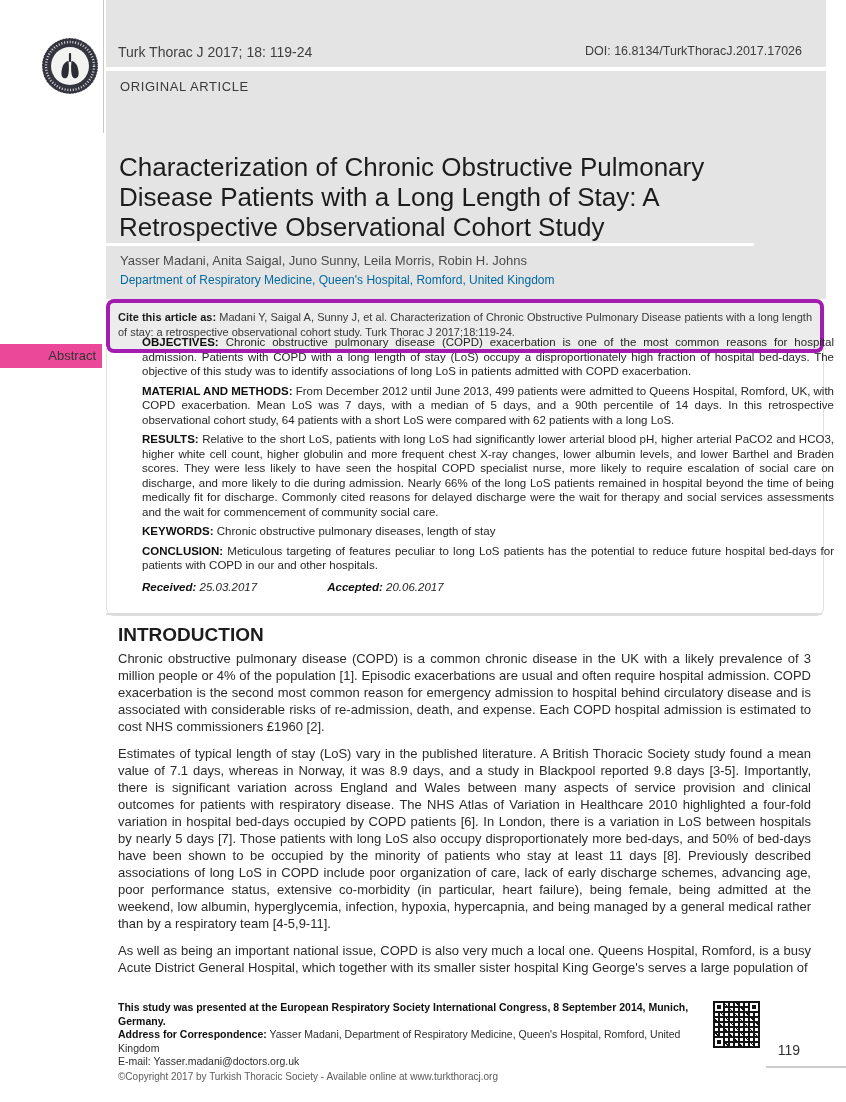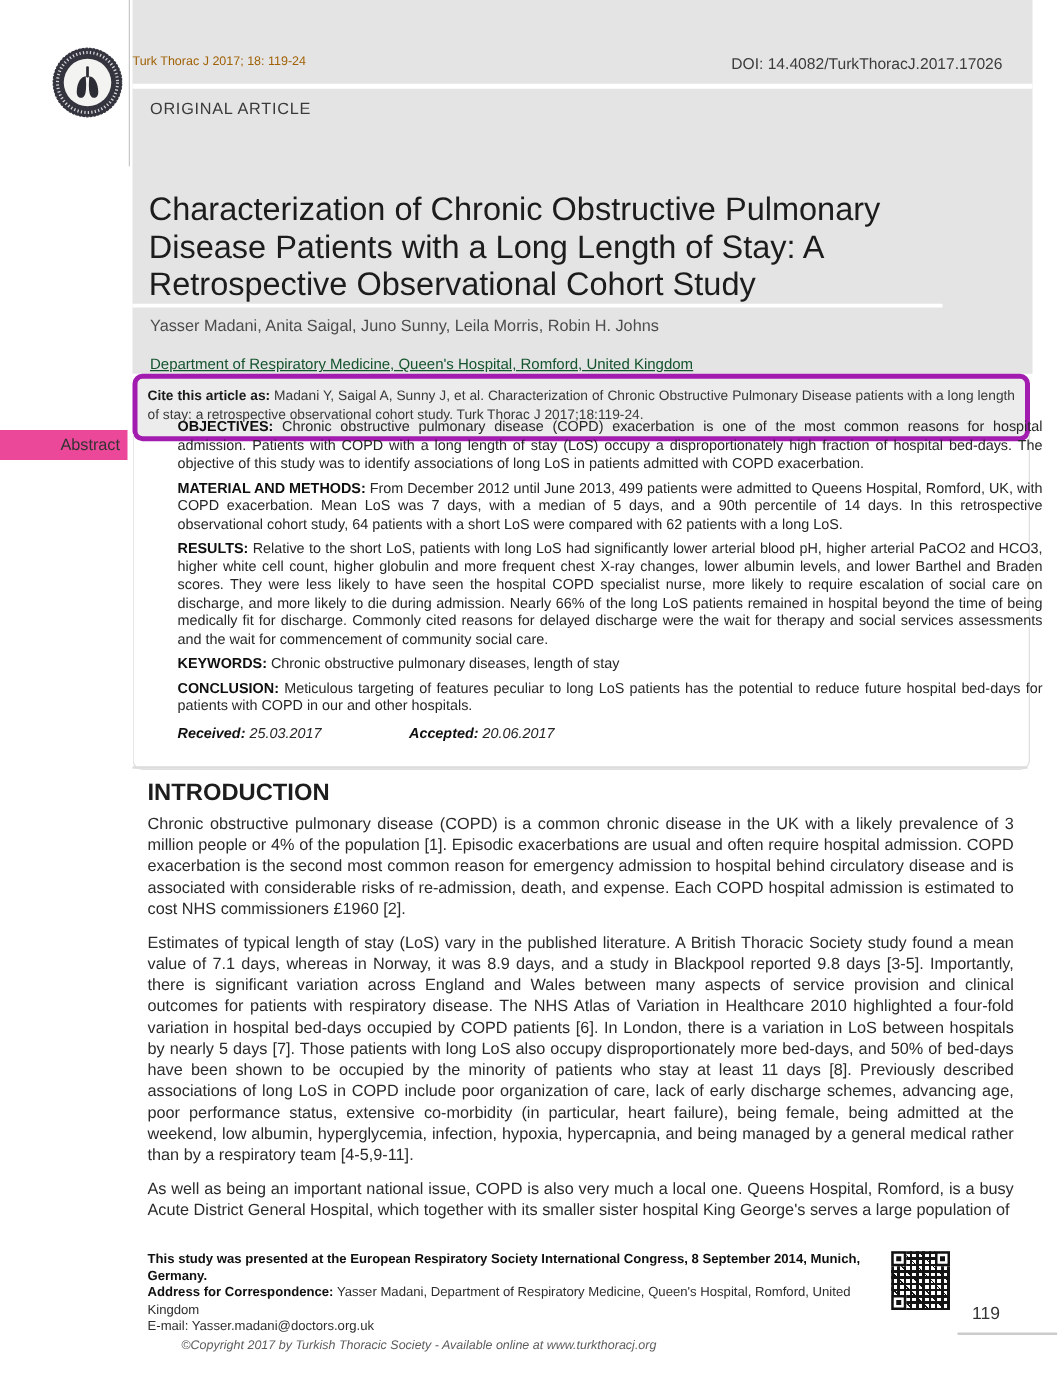--- a/index.html
+++ b/index.html
@@ -2,28 +2,28 @@
 <html><head>
 <meta charset="utf-8">
 <style>
   html,body{margin:0;padding:0;background:#fff;}
   .page{position:relative;width:846px;height:1102px;background:#fff;overflow:hidden;
         font-family:"Liberation Sans",sans-serif;color:#2b2b2b;}
 
   
   .band{position:absolute;left:106px;top:0;width:720px;height:299px;background:#e4e4e4;}
   .top-vline{position:absolute;left:103px;top:0;width:1px;height:133px;background:#c9c9c9;}
-  .journal-ref{position:absolute;left:0;top:44px;font-size:10px;color:#a16207;}
+  .journal-ref{position:absolute;left:12px;top:44px;font-size:14px;color:#404040;}
   .doi{position:absolute;right:24px;top:44px;font-size:12.5px;color:#3c3c3c;}
   .band-divider{position:absolute;left:0;top:67px;width:720px;height:4px;background:#fff;}
   .article-type{position:absolute;left:14px;top:79px;font-size:13px;letter-spacing:.6px;color:#3a3a3a;}
   .title{position:absolute;left:13px;top:152px;width:660px;font-size:26px;line-height:30px;color:#1c1c1c;font-weight:400;}
   .title-divider{position:absolute;left:0;top:243px;width:648px;height:3px;background:#fff;}
   .authors{position:absolute;left:14px;top:253px;font-size:13px;color:#4c4c4c;}
-  .affiliation{position:absolute;left:14px;top:284px;font-size:12px;color:#14532d;text-decoration:underline;}
+  .affiliation{position:absolute;left:14px;top:273px;font-size:12px;color:#0369a1;}
 
   
   .logo{position:absolute;left:40px;top:36px;width:60px;height:60px;}
 
   
   .cite-box{position:absolute;left:106px;top:299px;width:694px;height:32px;background:#ececec;
             border:4px solid #a21caf;border-radius:8px;padding:7px 8px;font-size:11px;
             line-height:14.5px;color:#383838;text-align:justify;}
   .cite-box b{color:#191919;}
 
@@ -43,21 +43,21 @@
 
   
   .intro-heading{position:absolute;left:118px;top:624px;font-size:19px;font-weight:bold;color:#1d1d1d;}
   .body-text{position:absolute;left:118px;top:650px;width:693px;font-size:13px;line-height:17px;
              text-align:justify;color:#2b2b2b;}
   .body-text p{margin:0 0 10px 0;}
 
   
   .footer{position:absolute;left:118px;top:1001px;width:594px;font-size:10.5px;line-height:13.5px;color:#2e2e2e;}
   .footer b{color:#101010;}
-  .footer .copyright{font-style:italic;color:#5c5c5c;font-size:10px;margin-top:1px;margin-left:27px;}
+  .footer .copyright{color:#5c5c5c;font-size:10px;margin-top:1px;}
 
   
   .qr{position:absolute;left:711px;top:999px;width:51px;height:51px;background:#fff;}
   .qr-noise{position:absolute;inset:2px;background-color:#fff;background-image:
       repeating-linear-gradient(0deg,#141414 0 2px,transparent 2px 5px),
       repeating-linear-gradient(90deg,#141414 0 2px,transparent 2px 5px),
       repeating-linear-gradient(45deg,transparent 0 3px,#141414 3px 4px,transparent 4px 9px);}
   .qr-f{position:absolute;width:12px;height:12px;border:2px solid #111;background:#fff;box-sizing:border-box;}
   .qr-f::after{content:"";position:absolute;inset:2px;background:#111;}
   .qr-f.tl{left:2px;top:2px}.qr-f.tr{right:2px;top:2px}.qr-f.bl{left:2px;bottom:2px}
@@ -65,21 +65,21 @@
   .page-number{position:absolute;left:766px;top:1042px;width:34px;font-size:14px;color:#333;text-align:right;}
   .page-rule{position:absolute;left:766px;top:1066px;width:80px;height:2px;background:#ccc;}
 </style>
 </head>
 <body>
 
 <div class="page">
 
   <div class="band">
     <span class="journal-ref">Turk Thorac J 2017; 18: 119-24</span>
-    <span class="doi">DOI: 14.4082/TurkThoracJ.2017.17026</span>
+    <span class="doi">DOI: 16.8134/TurkThoracJ.2017.17026</span>
     <div class="band-divider"></div>
     <span class="article-type">ORIGINAL ARTICLE</span>
     <h1 class="title" style="margin:0;">Characterization of Chronic Obstructive Pulmonary Disease Patients with a Long Length of Stay: A Retrospective Observational Cohort Study</h1>
     <div class="title-divider"></div>
     <span class="authors">Yasser Madani, Anita Saigal, Juno Sunny, Leila Morris, Robin H. Johns</span>
     <span class="affiliation">Department of Respiratory Medicine, Queen's Hospital, Romford, United Kingdom</span>
   </div>
   <div class="top-vline"></div>
 
   <div class="logo">

